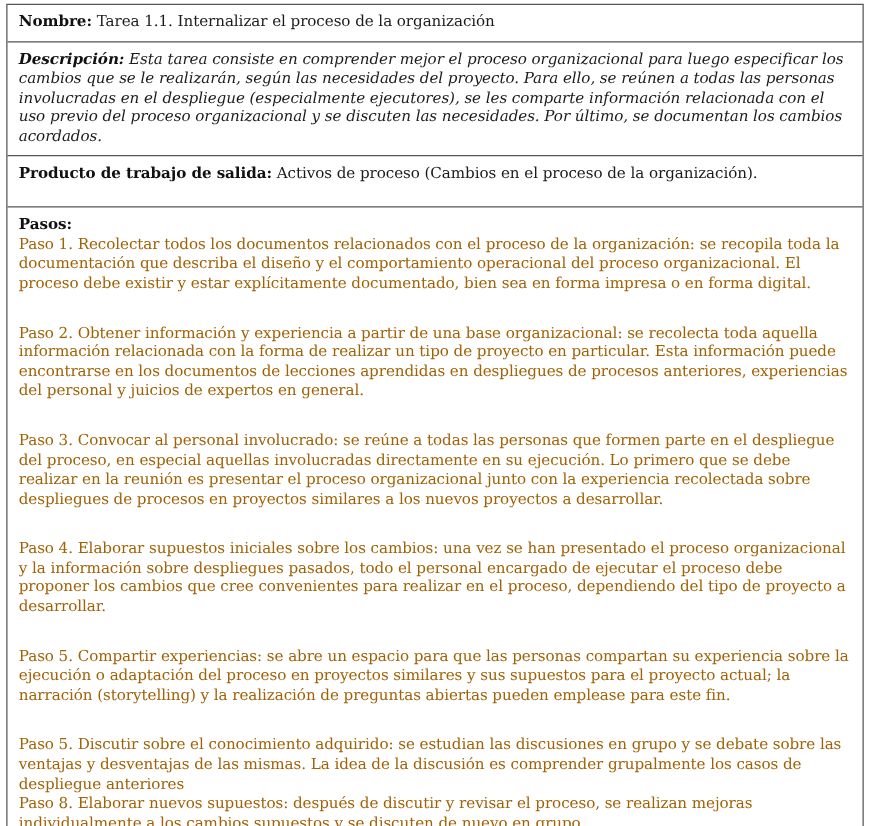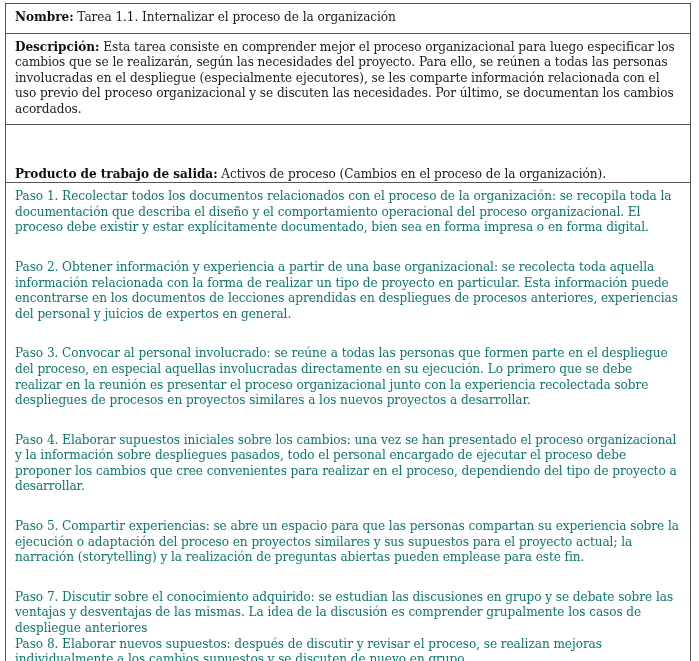--- a/index.html
+++ b/index.html
@@ -35,23 +35,23 @@
   .row {
     border-bottom: 1px solid #555555;
     box-sizing: border-box;
     padding: 5px 9px 6px 9px;
   }
   .row:last-child {
     border-bottom: none;
   }
 
   .row-name      { padding-top: 6px; padding-bottom: 7px; }
-  .row-desc      { padding-top: 6px; padding-bottom: 6px; }
+  .row-desc      { padding-top: 6px; padding-bottom: 6px; font-style: italic; }
   .row-input     { padding-top: 6px; padding-bottom: 7px; }
-  .row-output    { padding-top: 6px; padding-bottom: 0; margin-top: 36px; }
+  .row-output    { padding-top: 6px; padding-bottom: 19px; }
   .row-steps     { padding-top: 6px; padding-bottom: 8px; }
 
   .lbl {
     font-weight: bold;
     color: #111111;
   }
 
   p.txt {
     margin: 0;
     font-size: 12.1px;
@@ -66,21 +66,21 @@
     font-size: 12.1px;
     line-height: 15.6px;
     font-weight: bold;
     color: #111111;
   }
 
   .step {
     margin: 0;
     font-size: 12.1px;
     line-height: 15.6px;
-    color: #0f766e;
+    color: #a16207;
     letter-spacing: -0.05px;
   }
   .step.gap {
     margin-top: 24px;
   }
   .step.nogap {
     margin-top: 0;
   }
 </style>
 </head>
@@ -97,25 +97,26 @@
     <div class="row row-desc">
       <p class="txt"><span class="lbl">Descripción:</span> <span>Esta tarea consiste en comprender mejor el proceso organizacional para luego especificar los cambios que se le realizarán, según las necesidades del proyecto. Para ello, se reúnen a todas las personas involucradas en el despliegue (especialmente ejecutores), se les comparte información relacionada con el uso previo del proceso organizacional y se discuten las necesidades. Por último, se documentan los cambios acordados.</span></p>
     </div>
 
 
     <div class="row row-output">
       <p class="txt"><span class="lbl">Producto de trabajo de salida:</span> <span>Activos de proceso (Cambios en el proceso de la organización).</span></p>
     </div>
 
     <div class="row row-steps">
+      <p class="steps-heading">Pasos:</p>
       <p class="step nogap">Paso 1. Recolectar todos los documentos relacionados con el proceso de la organización: se recopila toda la documentación que describa el diseño y el comportamiento operacional del proceso organizacional. El proceso debe existir y estar explícitamente documentado, bien sea en forma impresa o en forma digital.</p>
       <p class="step gap">Paso 2. Obtener información y experiencia a partir de una base organizacional: se recolecta toda aquella información relacionada con la forma de realizar un tipo de proyecto en particular. Esta información puede encontrarse en los documentos de lecciones aprendidas en despliegues de procesos anteriores, experiencias del personal y juicios de expertos en general.</p>
       <p class="step gap">Paso 3. Convocar al personal involucrado: se reúne a todas las personas que formen parte en el despliegue del proceso, en especial aquellas involucradas directamente en su ejecución. Lo primero que se debe realizar en la reunión es presentar el proceso organizacional junto con la experiencia recolectada sobre despliegues de procesos en proyectos similares a los nuevos proyectos a desarrollar.</p>
       <p class="step gap">Paso 4. Elaborar supuestos iniciales sobre los cambios: una vez se han presentado el proceso organizacional y la información sobre despliegues pasados, todo el personal encargado de ejecutar el proceso debe proponer los cambios que cree convenientes para realizar en el proceso, dependiendo del tipo de proyecto a desarrollar.</p>
       <p class="step gap">Paso 5. Compartir experiencias: se abre un espacio para que las personas compartan su experiencia sobre la ejecución o adaptación del proceso en proyectos similares y sus supuestos para el proyecto actual; la narración (storytelling) y la realización de preguntas abiertas pueden emplease para este fin.</p>
-      <p class="step gap">Paso 7. Discutir sobre el conocimiento adquirido: se estudian las discusiones en grupo y se debate sobre las ventajas y desventajas de las mismas. La idea de la discusión es comprender grupalmente los casos de despliegue anteriores</p>
+      <p class="step gap">Paso 5. Discutir sobre el conocimiento adquirido: se estudian las discusiones en grupo y se debate sobre las ventajas y desventajas de las mismas. La idea de la discusión es comprender grupalmente los casos de despliegue anteriores</p>
       <p class="step nogap">Paso 8. Elaborar nuevos supuestos: después de discutir y revisar el proceso, se realizan mejoras individualmente a los cambios supuestos y se discuten de nuevo en grupo.</p>
       <p class="step gap">Paso 8. Documentar los cambios acordados en el proceso de la organización: después de discutir los nuevos supuestos y llegar a un consenso, todos los puntos acordados se documentan en el documento de cambios en el proceso de la organización. Si todos los involucrados acuerdan no realizar ningún cambio en el proceso organizacional, bien sea porque el proceso cumple todas las expectativas del proyecto o ya ha sido desplegado antes, debe hacerse explícito en el documento.</p>
     </div>
 
   </div>
 
 </div>
 
 </body></html>

